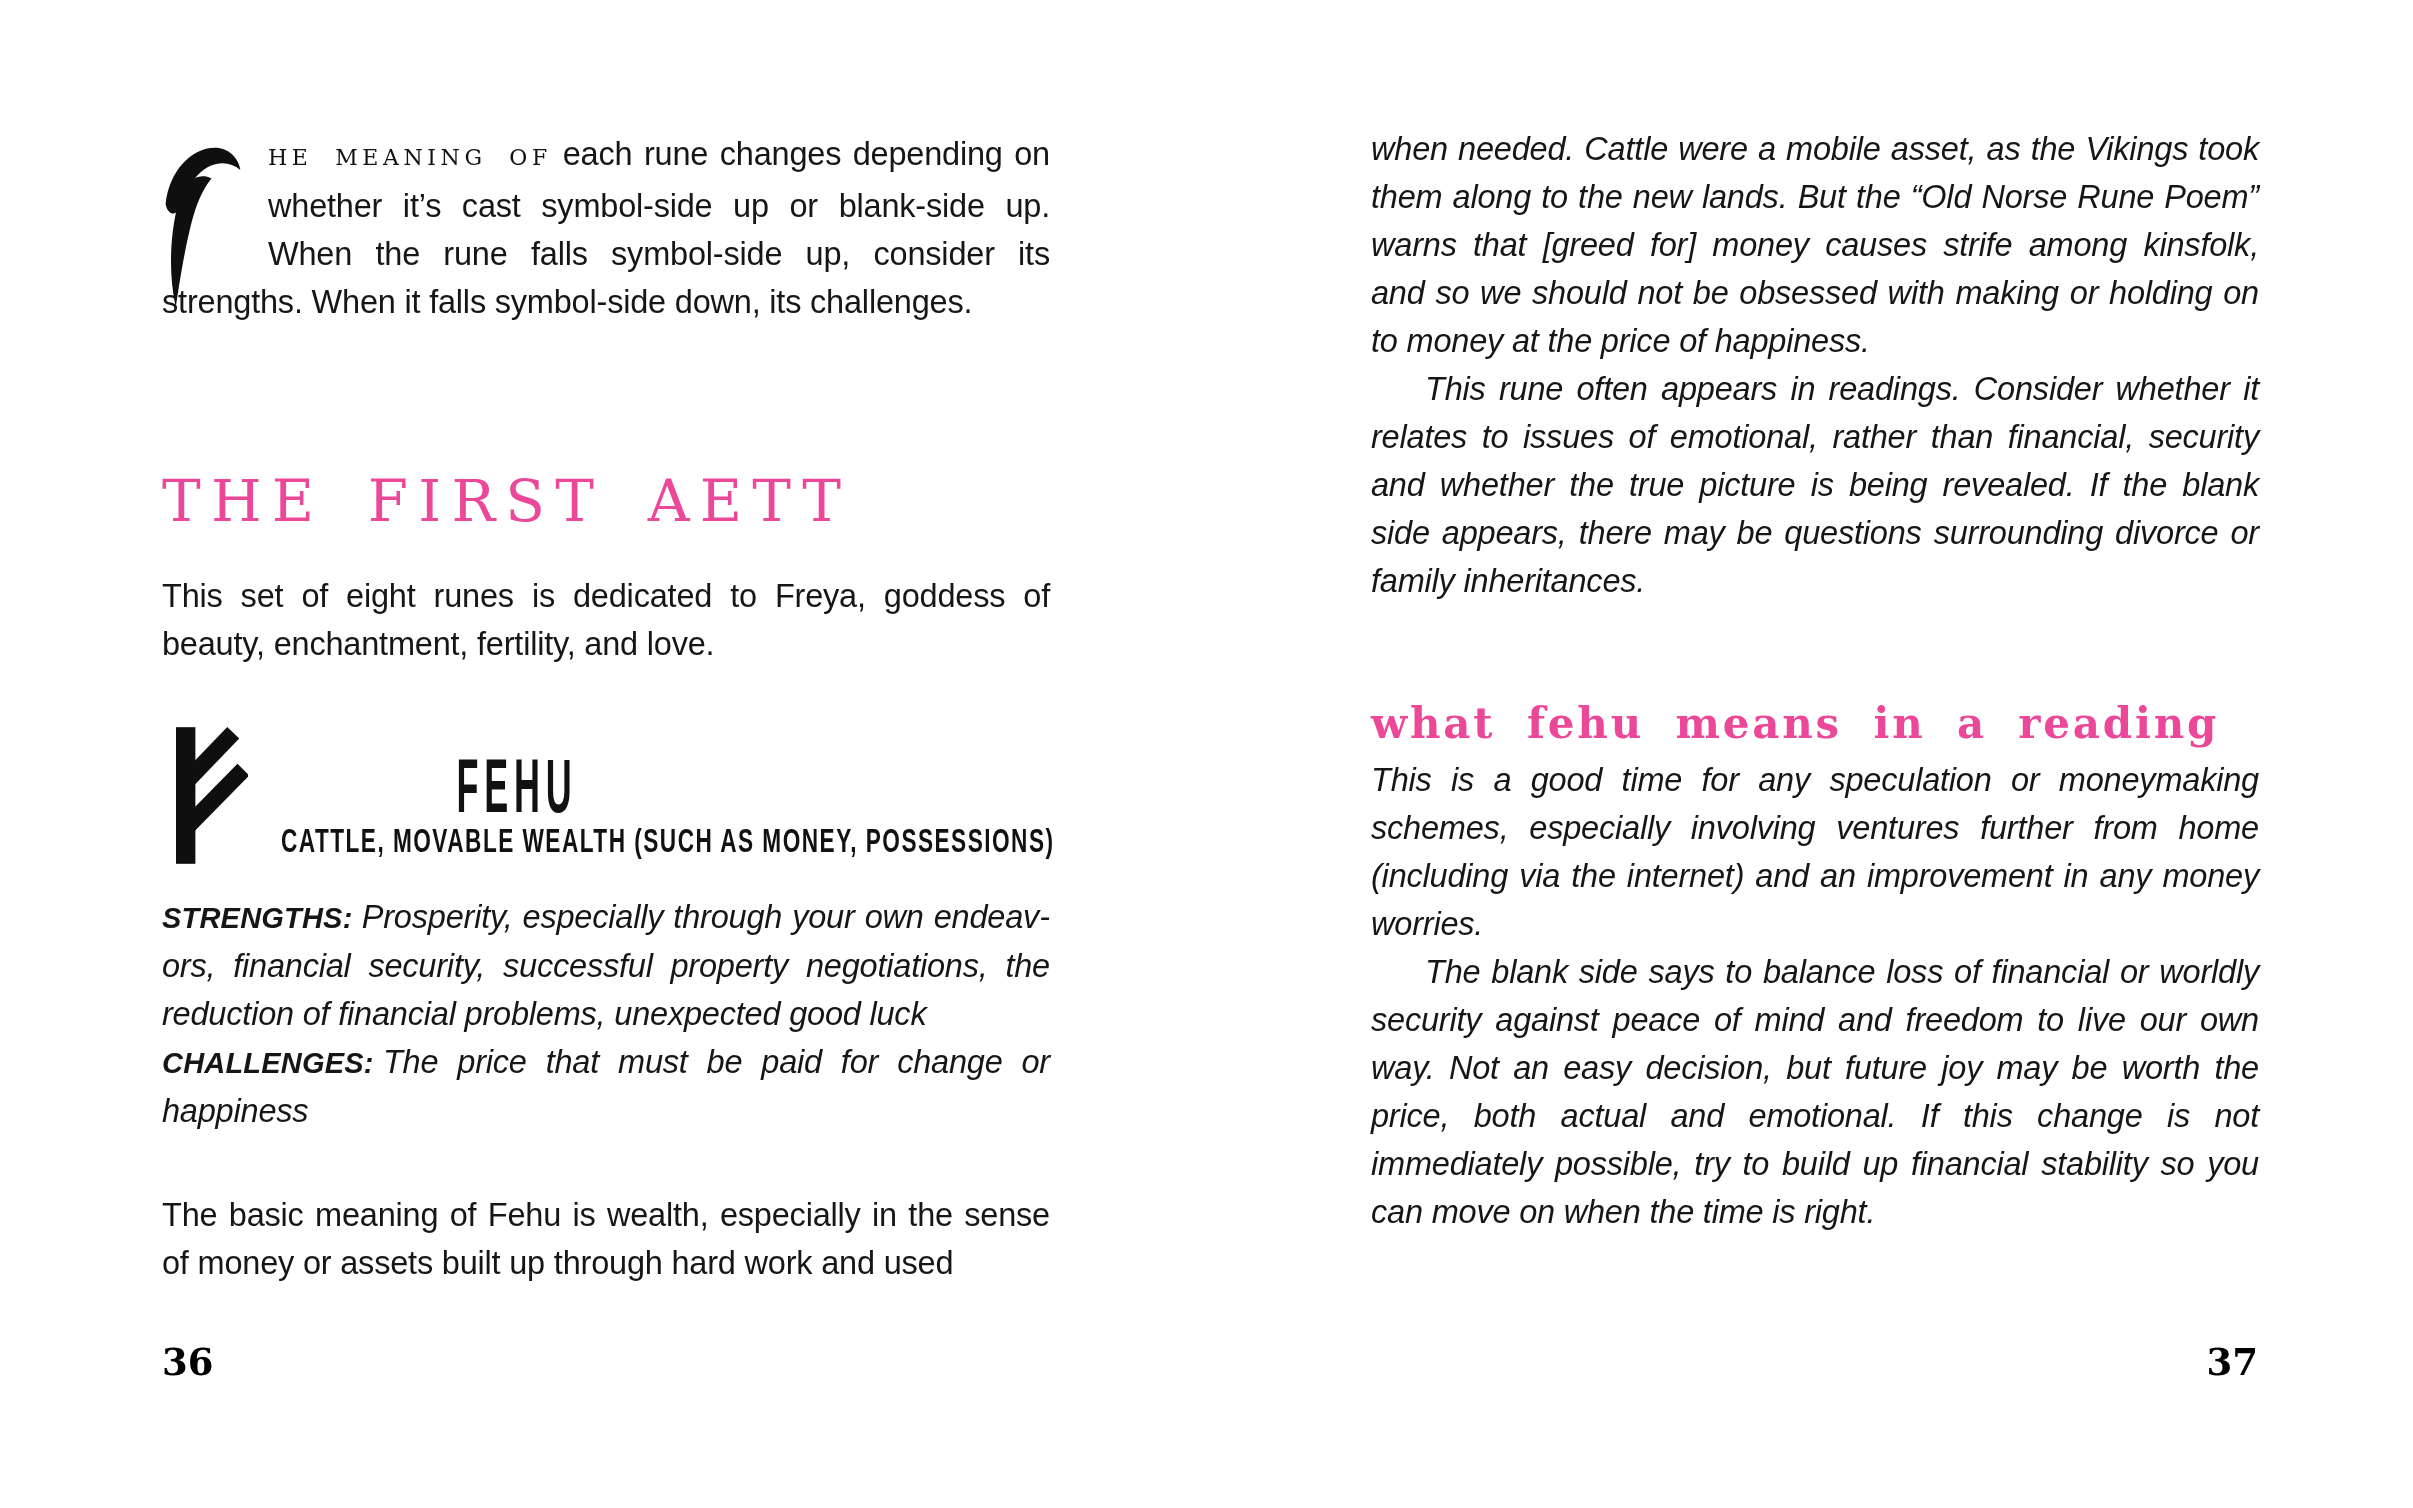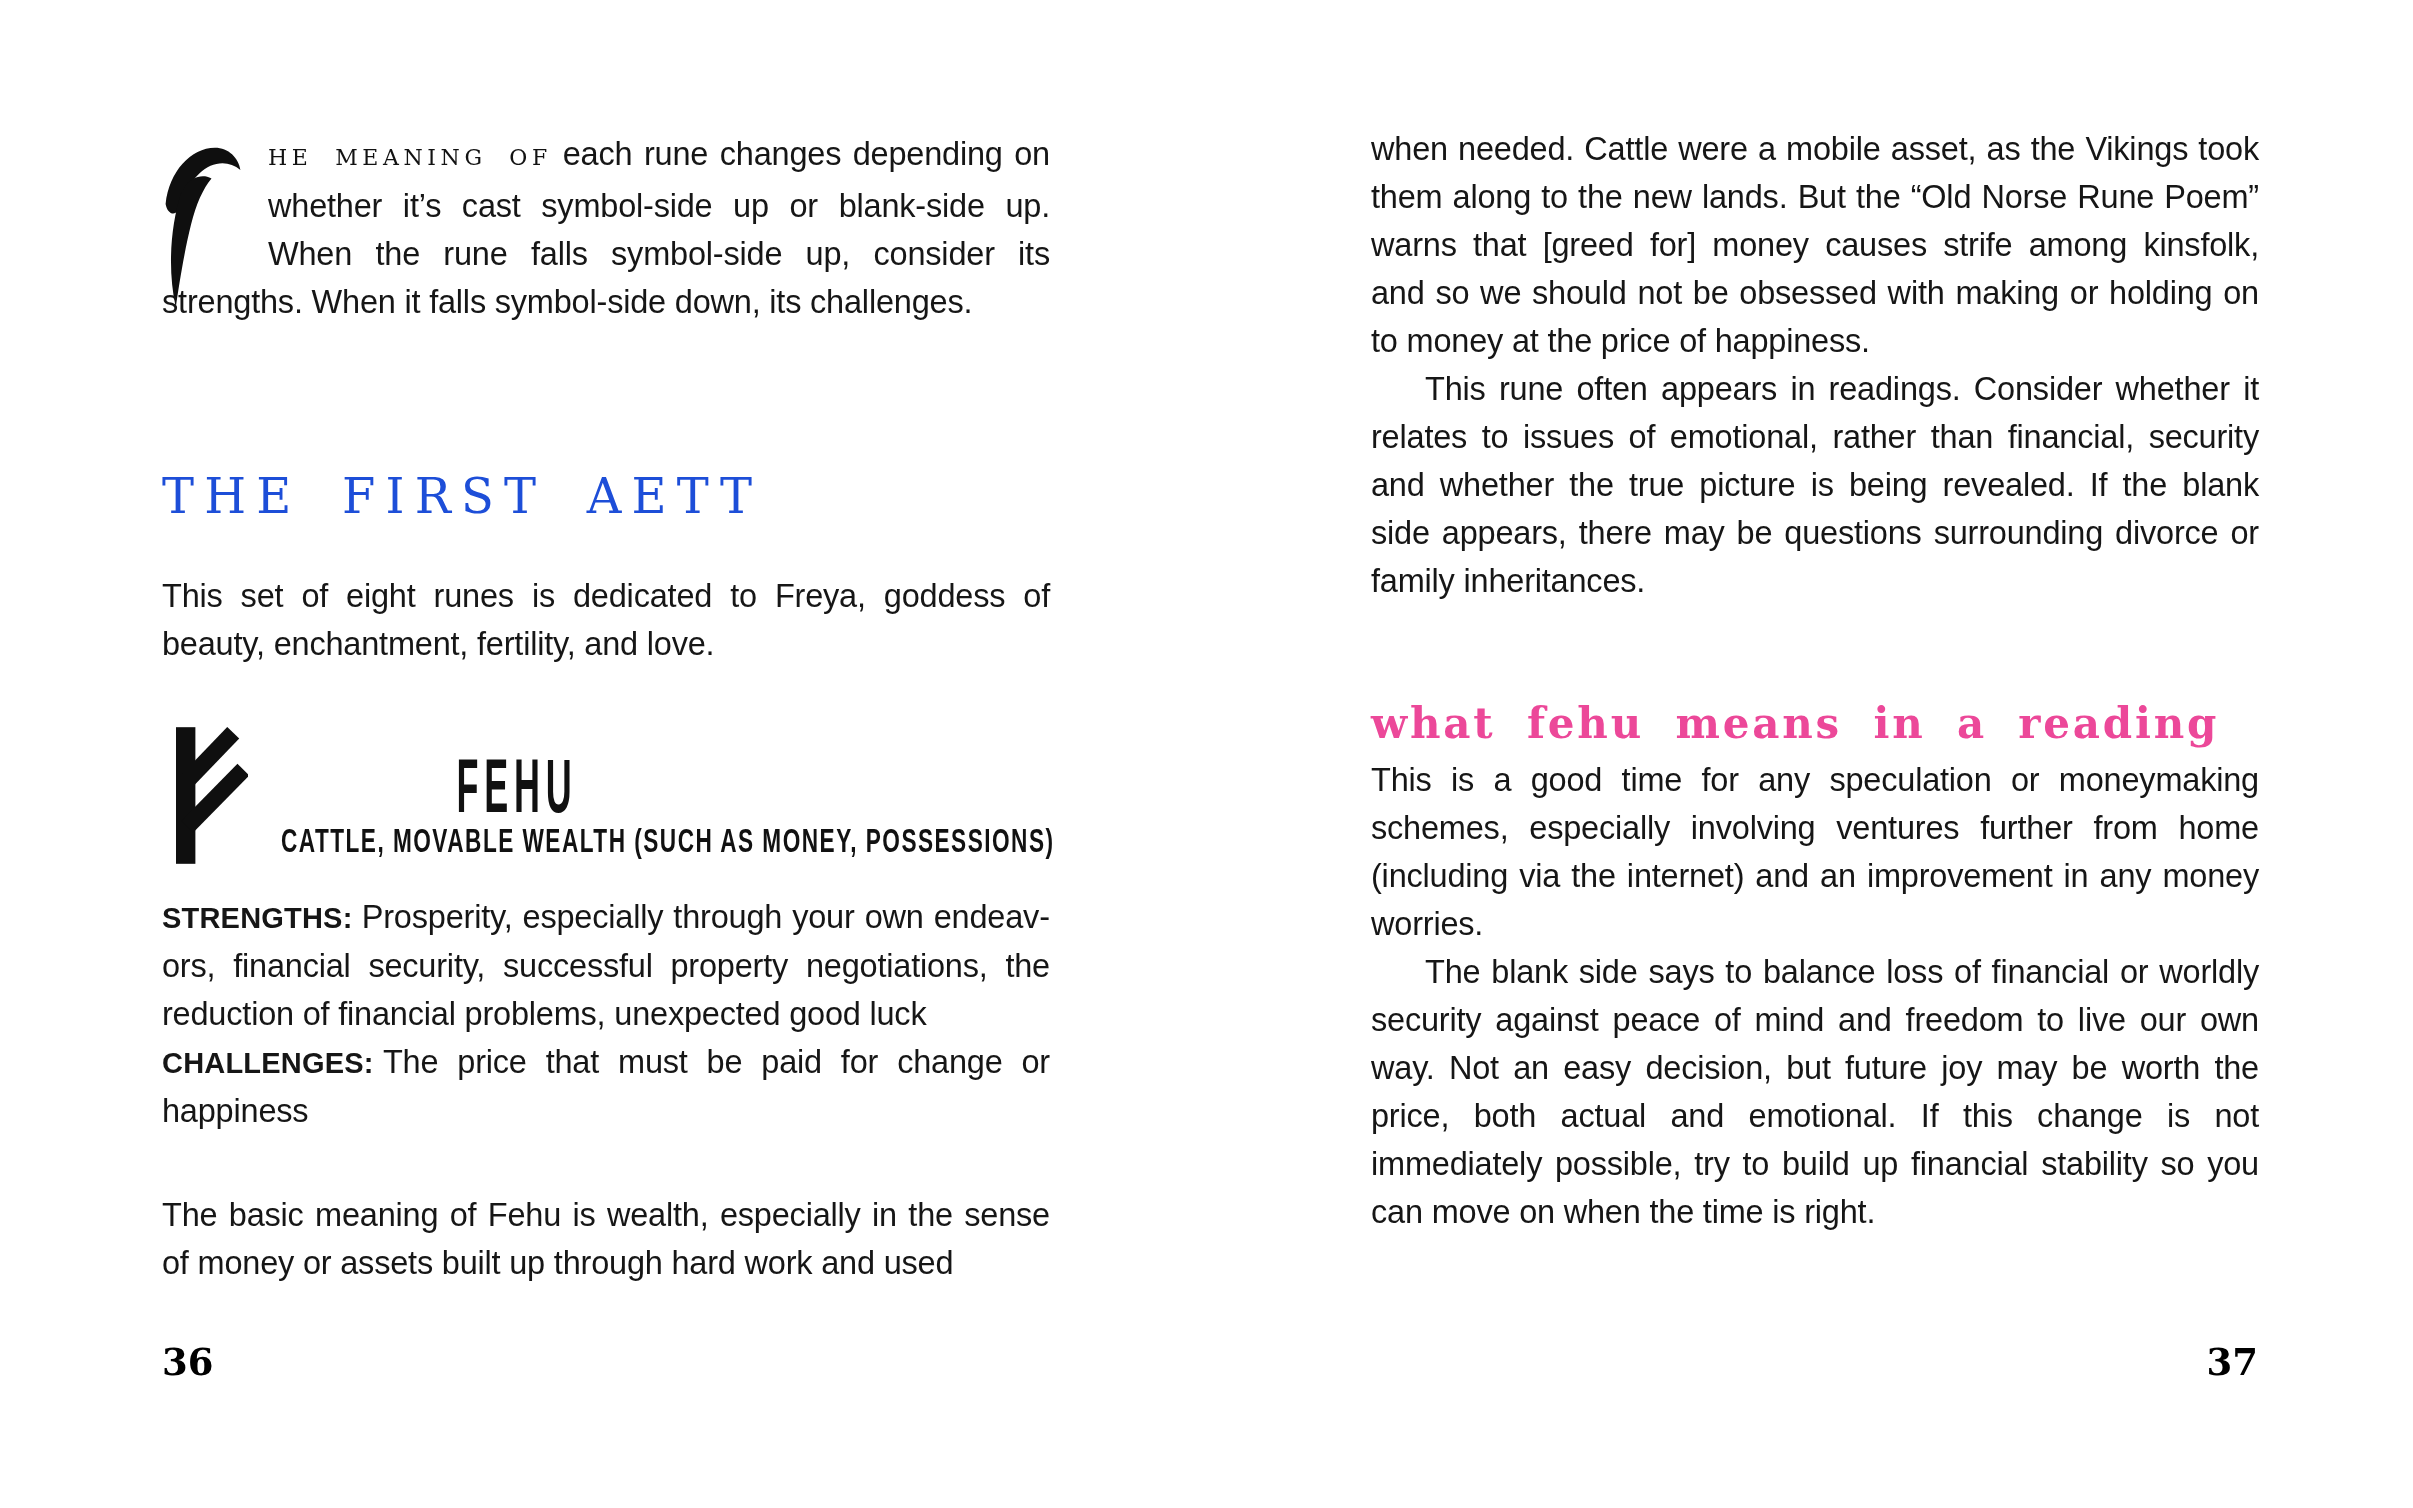--- a/index.html
+++ b/index.html
@@ -1,43 +1,43 @@
 <!DOCTYPE html>
 <html style="font-size:15px"><head>
 <meta charset="utf-8">
 <style>
   html,body { margin:0; padding:0; background:#e8e8e8; }
   .spread {
     position:relative; width:2413px; height:1508px; background:#ffffff;
     font-family:"Liberation Sans", sans-serif; color:#141414; overflow:hidden;
   }
   .block { position:absolute; }
-  p { margin:0; }
+  p { margin:0;font-style:italic; }
 
   .body-text {
     font-size:32.5px; line-height:48px; text-align:justify;
     letter-spacing:-0.2px; hyphens:manual; color:#161616;
   }
   .indent { text-indent:54px; }
 
   
   .pos-intro { left:162px; top:130px; width:888px; }
   .dropcap { float:left; width:106px; height:139px; }
   .dropcap svg { display:block; margin-top:11px; overflow:visible; }
   .lead-caps {
     font-family:"DejaVu Serif", serif; font-size:22px;
     letter-spacing:4.6px; word-spacing:8.4px; margin-right:11px; color:#121212;
   }
 
   
   .pos-title { left:162px; top:472px; }
   .section-title {
-    font-family:"DejaVu Serif", serif; font-weight:400; font-size:48px;
+    font-family:"DejaVu Serif", serif; font-weight:400; font-size:58px;
     letter-spacing:10.2px; word-spacing:15px; line-height:1; margin:0;
-    white-space:nowrap; color:#1d4ed8;
+    white-space:nowrap; color:#ec4899;
   }
 
   .pos-sintro { left:162px; top:572px; width:888px; }
 
   
   .pos-rune { left:162px; top:727px; width:888px; height:149px;text-align:center; }
   .rune-glyph { position:absolute; left:14px; top:0; }
   .rune-text { position:absolute; left:119px; top:20.4px; width:761px; }
   .fehu-name {
     font-weight:700; font-size:58px; line-height:58px; letter-spacing:9.3px;

